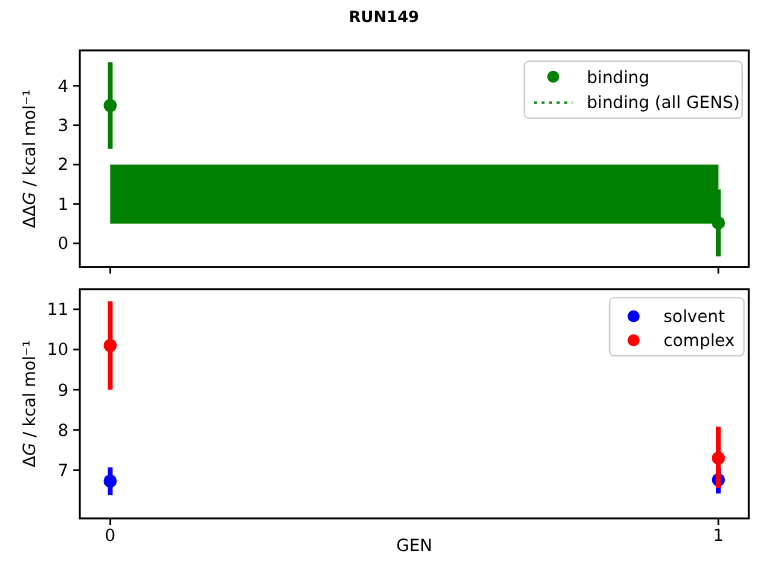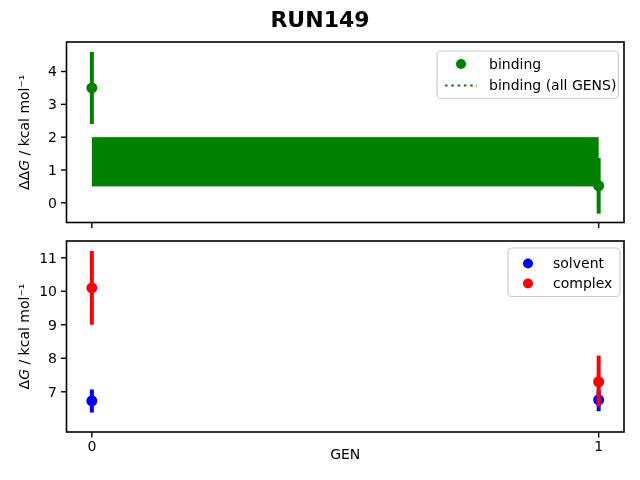--- a/index.html
+++ b/index.html
@@ -10,21 +10,21 @@
     background: #ffffff;
     font-family: "DejaVu Sans", "Liberation Sans", sans-serif;
     overflow: hidden;
   }
   .suptitle {
     position: absolute;
     top: 7px;
     left: 0;
     width: 640px;
     text-align: center;
-    font-size: 22px;
+    font-size: 13px;
     font-weight: bold;
     color: #000;
   }
   svg { position: absolute; left: 0; top: 0; }
   svg text { font-family: "DejaVu Sans", "Liberation Sans", sans-serif; }
 </style>
 </head>
 <body>
 
 <div class="figure">

